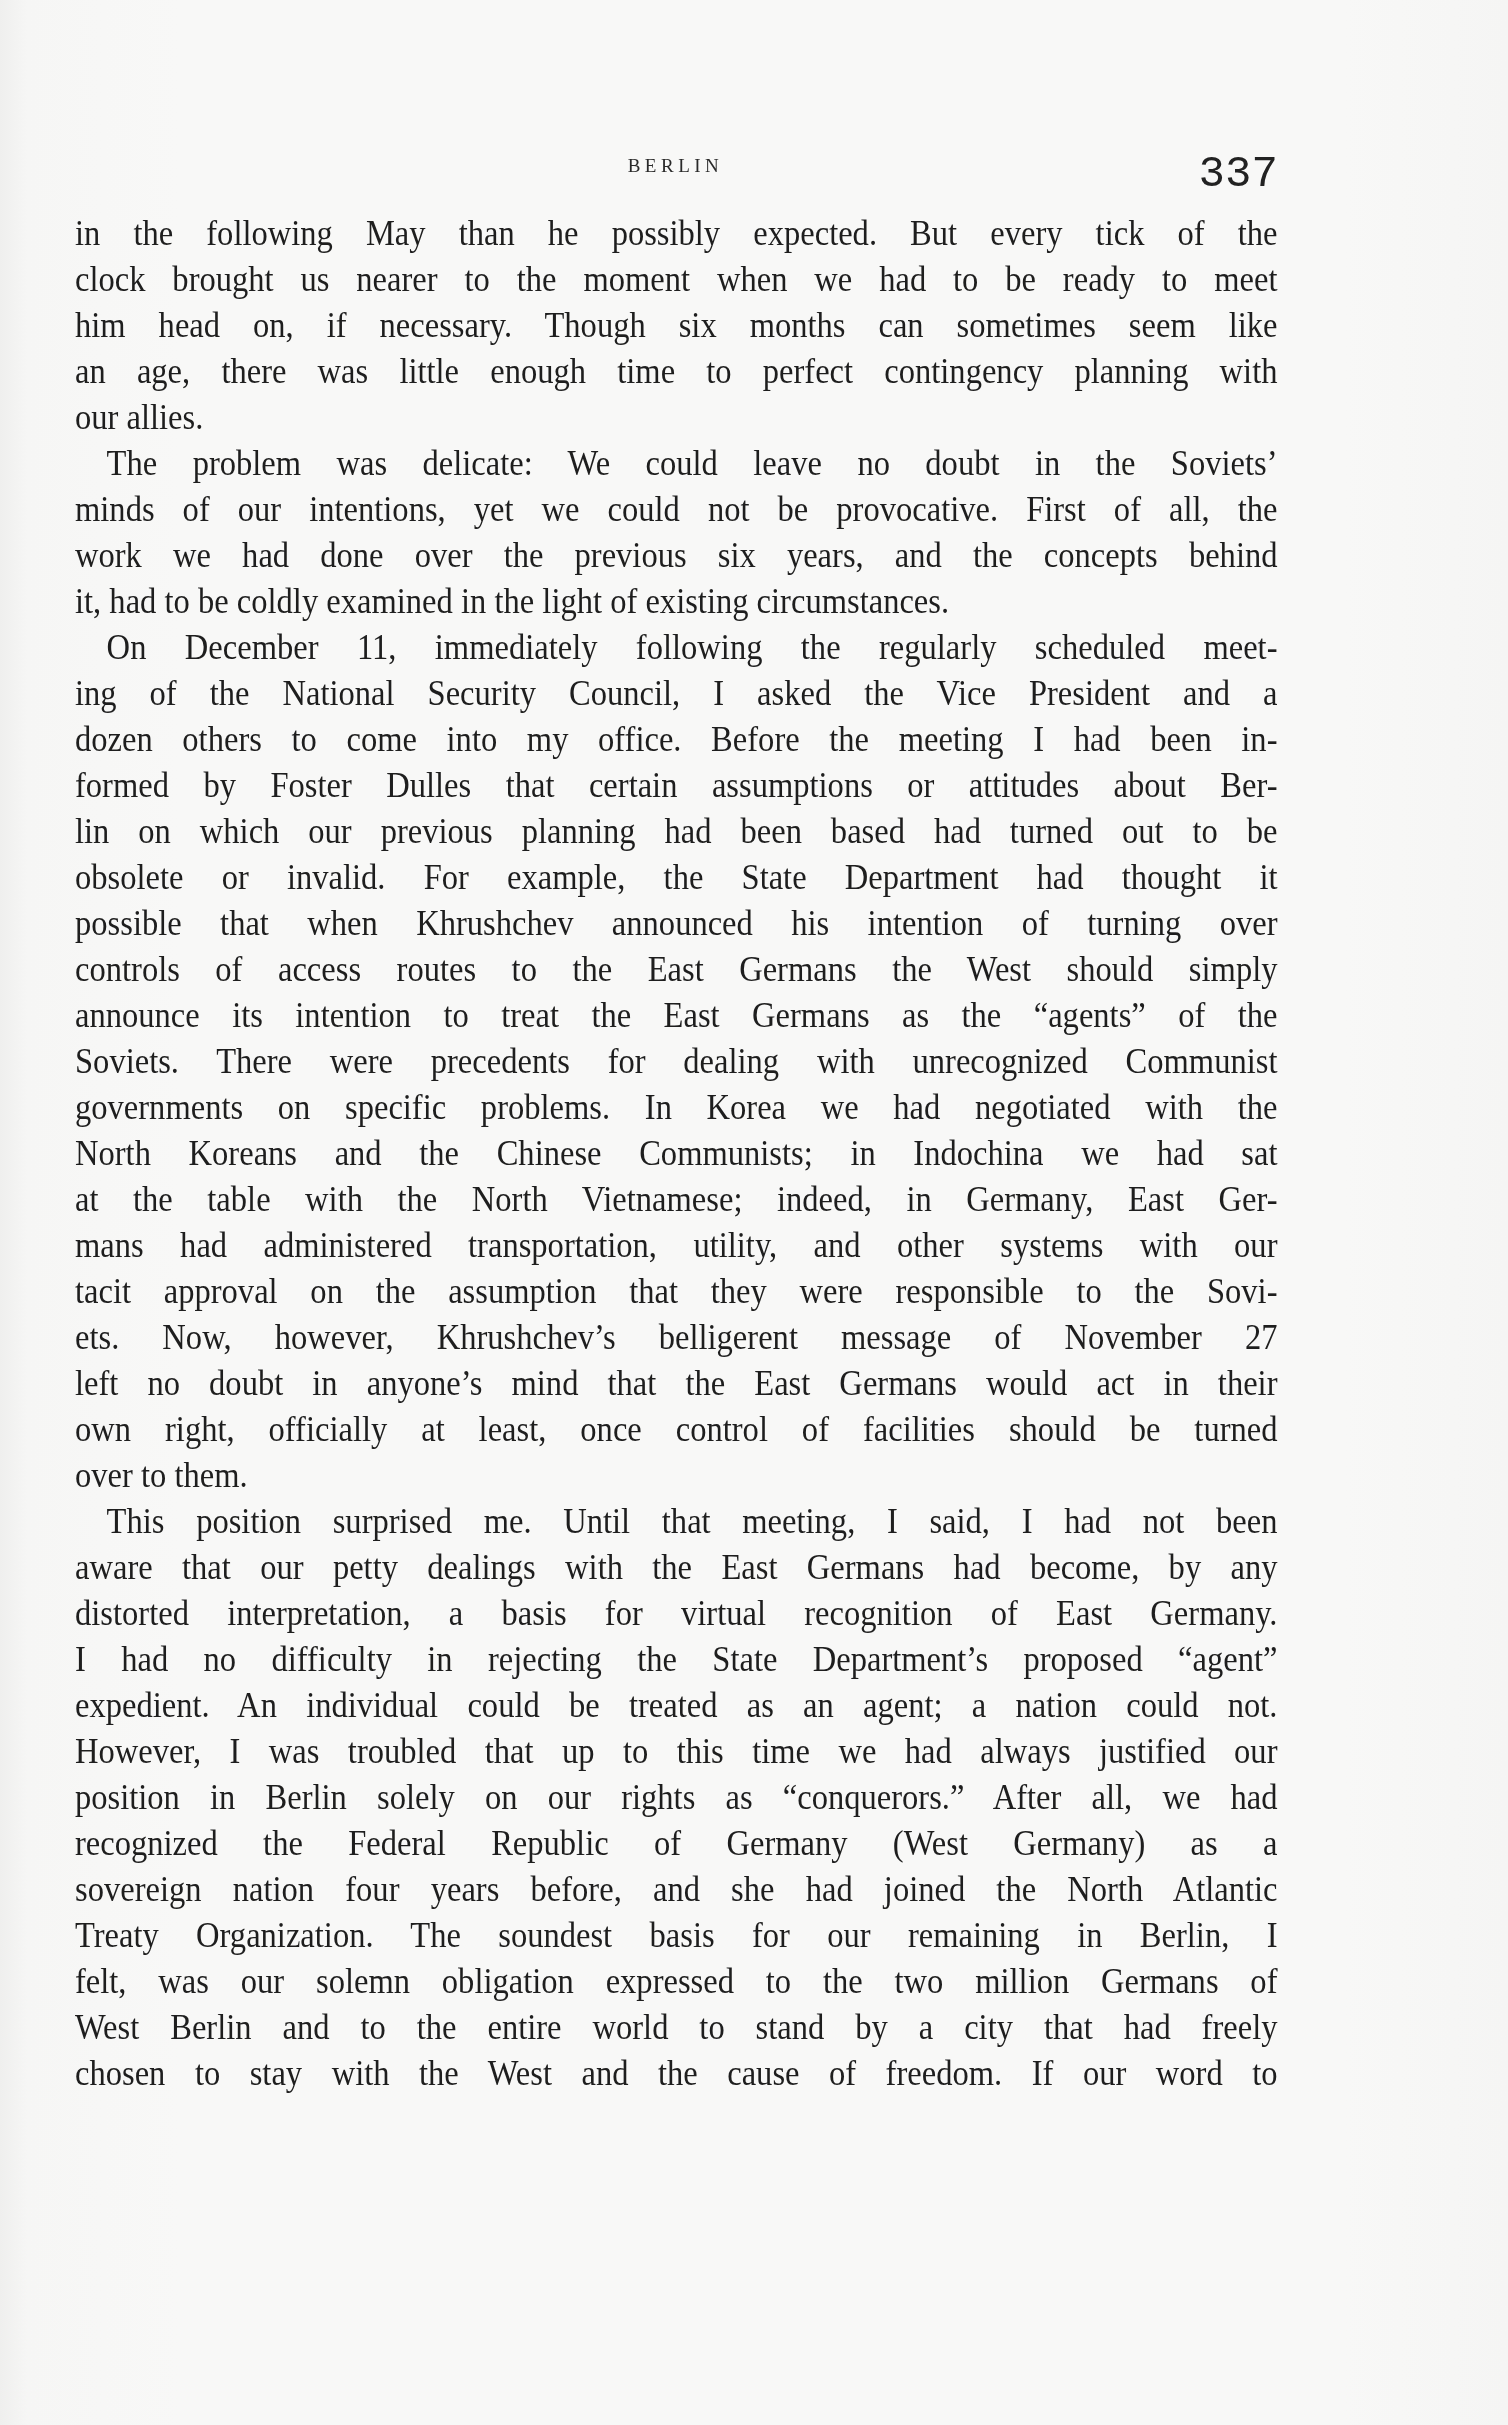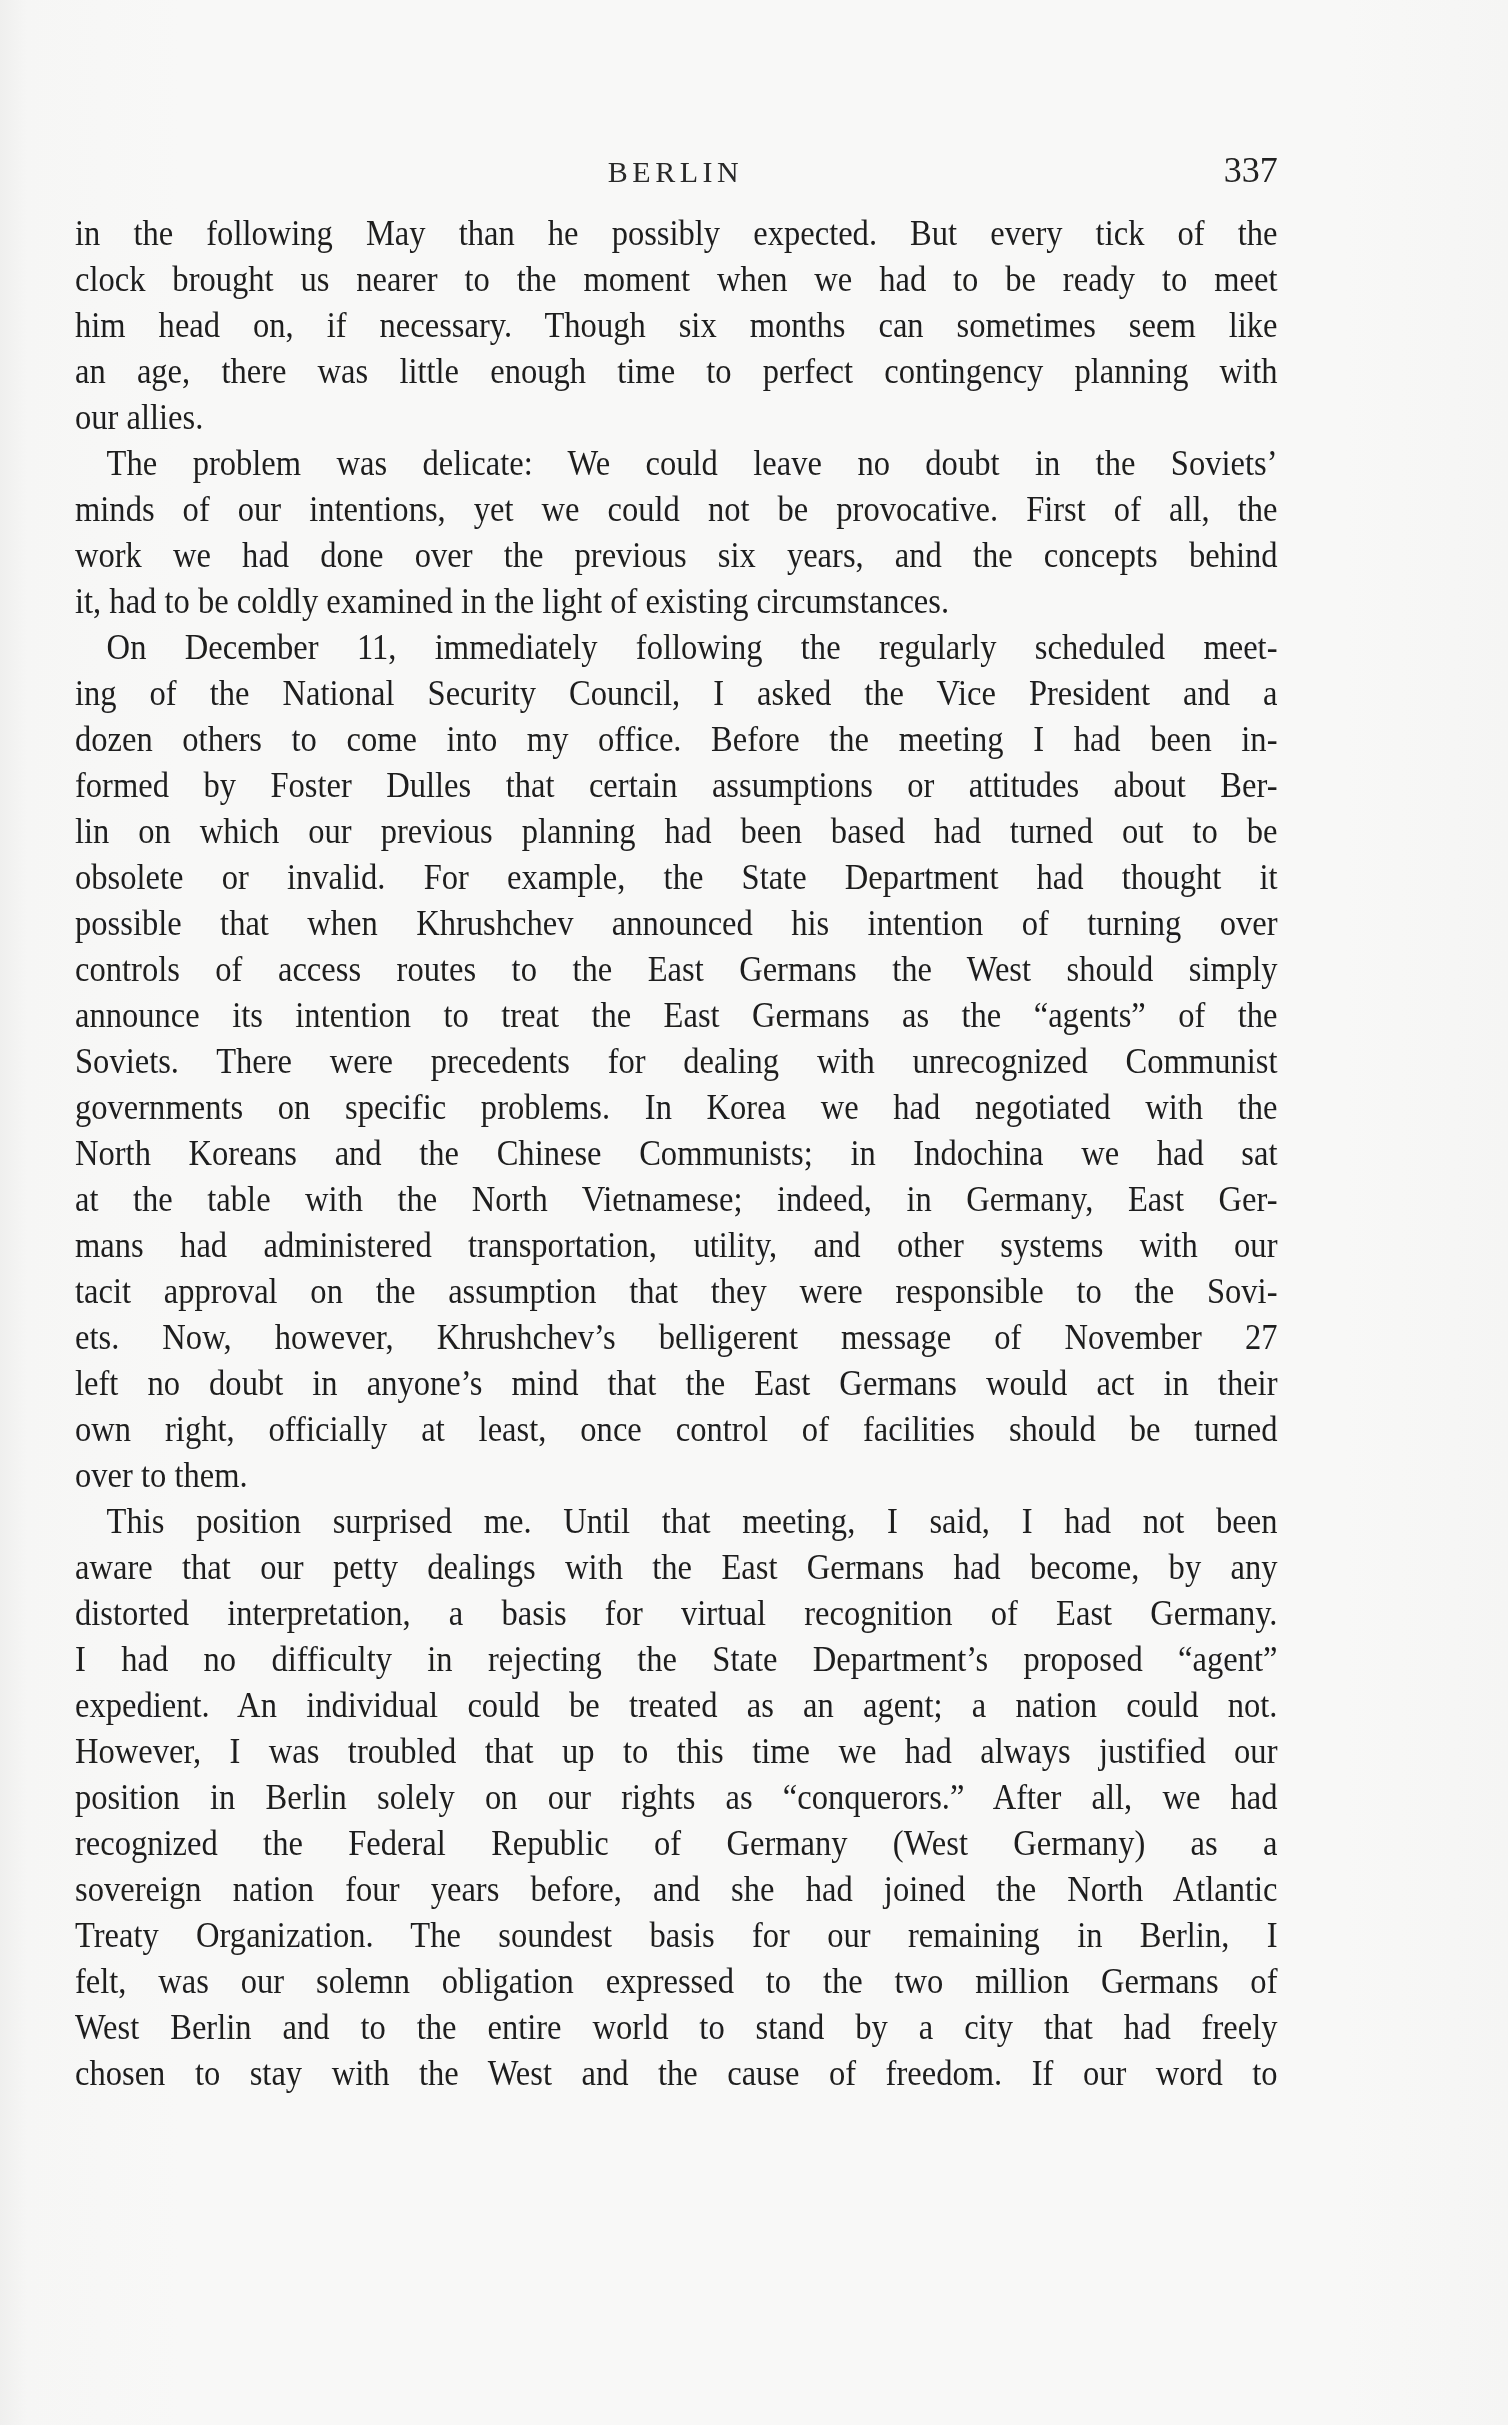--- a/index.html
+++ b/index.html
@@ -27,31 +27,31 @@
       left: 75px;
       width: 1201px;
       height: 45px;
     }
     .head-title {
       position: absolute;
       left: 0;
       width: 100%;
       text-align: center;
       font-family: "Liberation Serif", serif;
-      font-size: 30px;
+      font-size: 19px;
       letter-spacing: 4.5px;
       color: #2a2a2a;
       top: 3.6px;
     }
     .head-page {
       position: absolute;
       right: -1.8px;
       top: -1.8px;
-      font-family: Liberation Serif, serif;
-      font-size: 36px;
+      font-family: Liberation Mono, monospace;
+      font-size: 44px;
       color: #222;
     }
     .body-text {
       position: absolute;
       top: 211px;
       left: 75px;
       width: 1203px;
       font-family: "Liberation Serif", serif;
       font-size: 35px;
       line-height: 46px;

